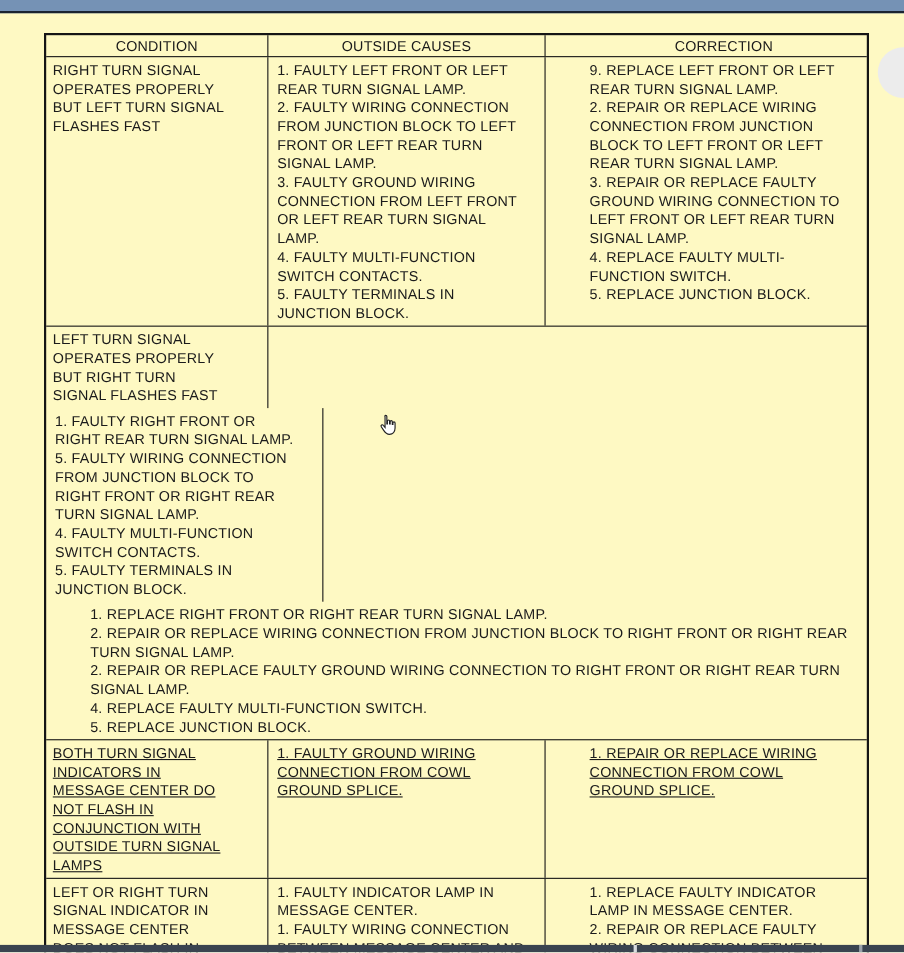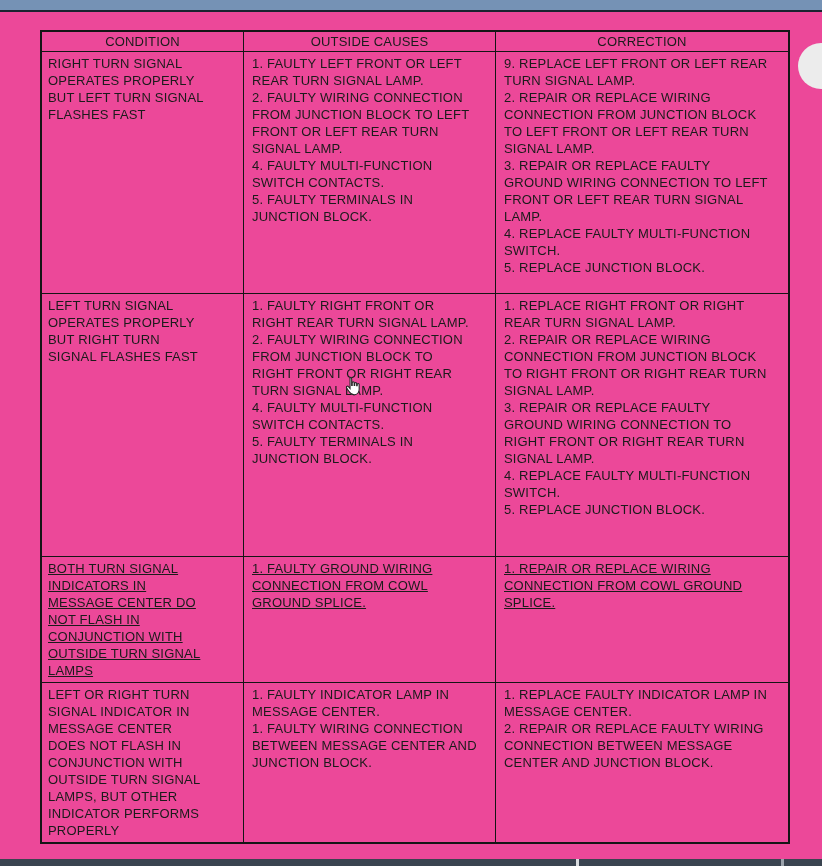--- a/index.html
+++ b/index.html
@@ -1,17 +1,17 @@
 <!DOCTYPE html>
 <html style="--top-bar: #7592b5; --top-bar-edge: #1a2330; --bottom-bar: #3a4450; --border: #151515; --text: #1b1b1b;"><head>
 <meta charset="utf-8">
 <style>
   html,body{margin:0;padding:0;background:#ffffff;}
   .page{
-    position:relative;width:822px;height:866px;background:#ec4899;overflow:hidden;
+    position:relative;width:822px;height:866px;background:#fef9c3;overflow:hidden;
     font-family:"Liberation Sans",sans-serif;color:var(--text,#1b1b1b);
   }
   
   .top-bar{
     position:absolute;left:0;top:0;width:822px;height:10px;
     background:var(--top-bar,#7592b5);
     border-bottom:2px solid var(--top-bar-edge,#1a2330);
   }
   
   .scroll-blob{
@@ -20,28 +20,28 @@
   }
   
   .ts-table{
     position:absolute;left:40px;top:30px;width:750px;
     border:2px solid var(--border,#151515);box-sizing:border-box;
     font-size:13px;line-height:17px;letter-spacing:0.2px;
   }
   .trow{display:flex;border-bottom:1.5px solid var(--border,#151515);}
   .trow:last-child{border-bottom:none;}
   .cell{box-sizing:border-box;border-right:1.5px solid var(--border,#151515);padding:3px 8px 3px 8px;}
-  .cell:last-child{border-right:none;flex:1;}
+  .cell:last-child{border-right:none;flex:1;margin-left:32px;}
   .col-condition{width:202px;padding-left:6px;padding-right:36px;}
   .col-causes{width:252px;padding-right:18px;}
   .col-correction{padding-right:16px;}
   .thead .cell{display:flex;align-items:center;justify-content:center;
     padding:1px 0;min-height:19px;text-align:center;}
   .row-0{min-height:241px;}
-  .row-1{min-height:262px;}
+  .row-1{min-height:262px;flex-direction:column;}
   .row-2{min-height:121px;text-decoration:underline;}
   .row-3{min-height:152px;justify-content:flex-end;}
   .cell-item{margin:0;}
   
   .cursor{position:absolute;left:342px;top:374px;width:23px;height:26px;pointer-events:none;}
   
   .bottom-bar{
     position:absolute;left:0;top:859px;width:822px;height:7px;
     background:var(--bottom-bar,#3a playground4450);
     background:var(--bottom-bar,#3a4450);
@@ -64,44 +64,45 @@
       <div class="cell col-condition">CONDITION</div>
       <div class="cell col-causes">OUTSIDE CAUSES</div>
       <div class="cell col-correction">CORRECTION</div>
     </div>
     <div>
   <div class="trow row-0">
     <div class="cell col-condition">RIGHT TURN SIGNAL OPERATES PROPERLY BUT LEFT TURN SIGNAL FLASHES FAST</div>
     <div class="cell col-causes">
             <div class="cell-item">1. FAULTY LEFT FRONT OR LEFT REAR TURN SIGNAL LAMP.</div>
             <div class="cell-item">2. FAULTY WIRING CONNECTION FROM JUNCTION BLOCK TO LEFT FRONT OR LEFT REAR TURN SIGNAL LAMP.</div>
+            <div class="cell-item">3. FAULTY GROUND WIRING CONNECTION FROM LEFT FRONT OR LEFT REAR TURN SIGNAL LAMP.</div>
             <div class="cell-item">4. FAULTY MULTI-FUNCTION SWITCH CONTACTS.</div>
             <div class="cell-item">5. FAULTY TERMINALS IN JUNCTION BLOCK.</div>
           </div>
     <div class="cell col-correction">
             <div class="cell-item">9. REPLACE LEFT FRONT OR LEFT REAR TURN SIGNAL LAMP.</div>
             <div class="cell-item">2. REPAIR OR REPLACE WIRING CONNECTION FROM JUNCTION BLOCK TO LEFT FRONT OR LEFT REAR TURN SIGNAL LAMP.</div>
             <div class="cell-item">3. REPAIR OR REPLACE FAULTY GROUND WIRING CONNECTION TO LEFT FRONT OR LEFT REAR TURN SIGNAL LAMP.</div>
             <div class="cell-item">4. REPLACE FAULTY MULTI-FUNCTION SWITCH.</div>
             <div class="cell-item">5. REPLACE JUNCTION BLOCK.</div>
           </div>
   </div>
 
   <div class="trow row-1">
     <div class="cell col-condition">LEFT TURN SIGNAL OPERATES PROPERLY BUT RIGHT TURN SIGNAL FLASHES FAST</div>
     <div class="cell col-causes">
             <div class="cell-item">1. FAULTY RIGHT FRONT OR RIGHT REAR TURN SIGNAL LAMP.</div>
-            <div class="cell-item">2. FAULTY WIRING CONNECTION FROM JUNCTION BLOCK TO RIGHT FRONT OR RIGHT REAR TURN SIGNAL LAMP.</div>
+            <div class="cell-item">5. FAULTY WIRING CONNECTION FROM JUNCTION BLOCK TO RIGHT FRONT OR RIGHT REAR TURN SIGNAL LAMP.</div>
             <div class="cell-item">4. FAULTY MULTI-FUNCTION SWITCH CONTACTS.</div>
             <div class="cell-item">5. FAULTY TERMINALS IN JUNCTION BLOCK.</div>
           </div>
     <div class="cell col-correction">
             <div class="cell-item">1. REPLACE RIGHT FRONT OR RIGHT REAR TURN SIGNAL LAMP.</div>
             <div class="cell-item">2. REPAIR OR REPLACE WIRING CONNECTION FROM JUNCTION BLOCK TO RIGHT FRONT OR RIGHT REAR TURN SIGNAL LAMP.</div>
-            <div class="cell-item">3. REPAIR OR REPLACE FAULTY GROUND WIRING CONNECTION TO RIGHT FRONT OR RIGHT REAR TURN SIGNAL LAMP.</div>
+            <div class="cell-item">2. REPAIR OR REPLACE FAULTY GROUND WIRING CONNECTION TO RIGHT FRONT OR RIGHT REAR TURN SIGNAL LAMP.</div>
             <div class="cell-item">4. REPLACE FAULTY MULTI-FUNCTION SWITCH.</div>
             <div class="cell-item">5. REPLACE JUNCTION BLOCK.</div>
           </div>
   </div>
 
   <div class="trow row-2">
     <div class="cell col-condition">BOTH TURN SIGNAL INDICATORS IN MESSAGE CENTER DO NOT FLASH IN CONJUNCTION WITH OUTSIDE TURN SIGNAL LAMPS</div>
     <div class="cell col-causes">
             <div class="cell-item">1. FAULTY GROUND WIRING CONNECTION FROM COWL GROUND SPLICE.</div>
           </div>

